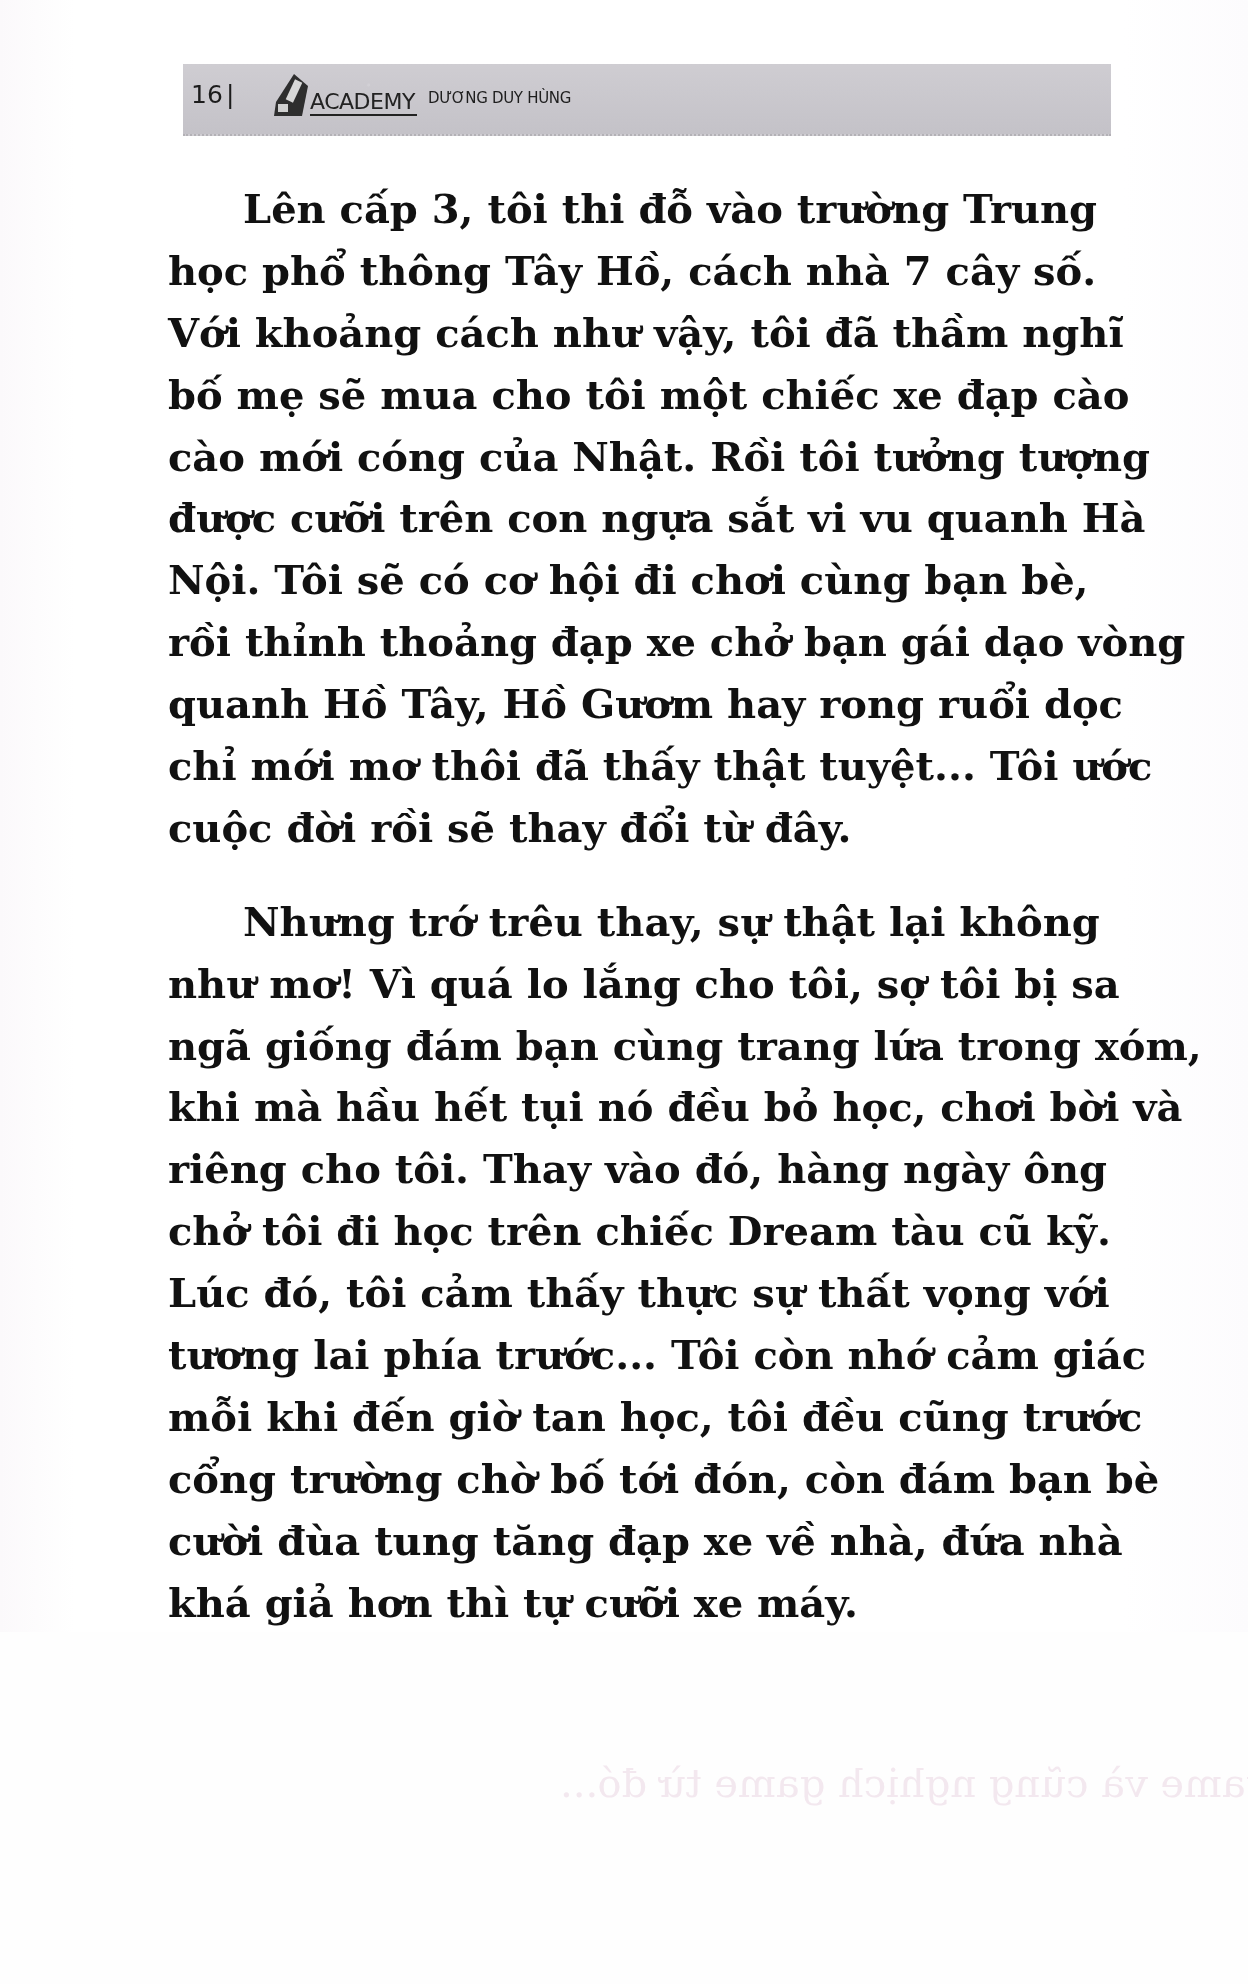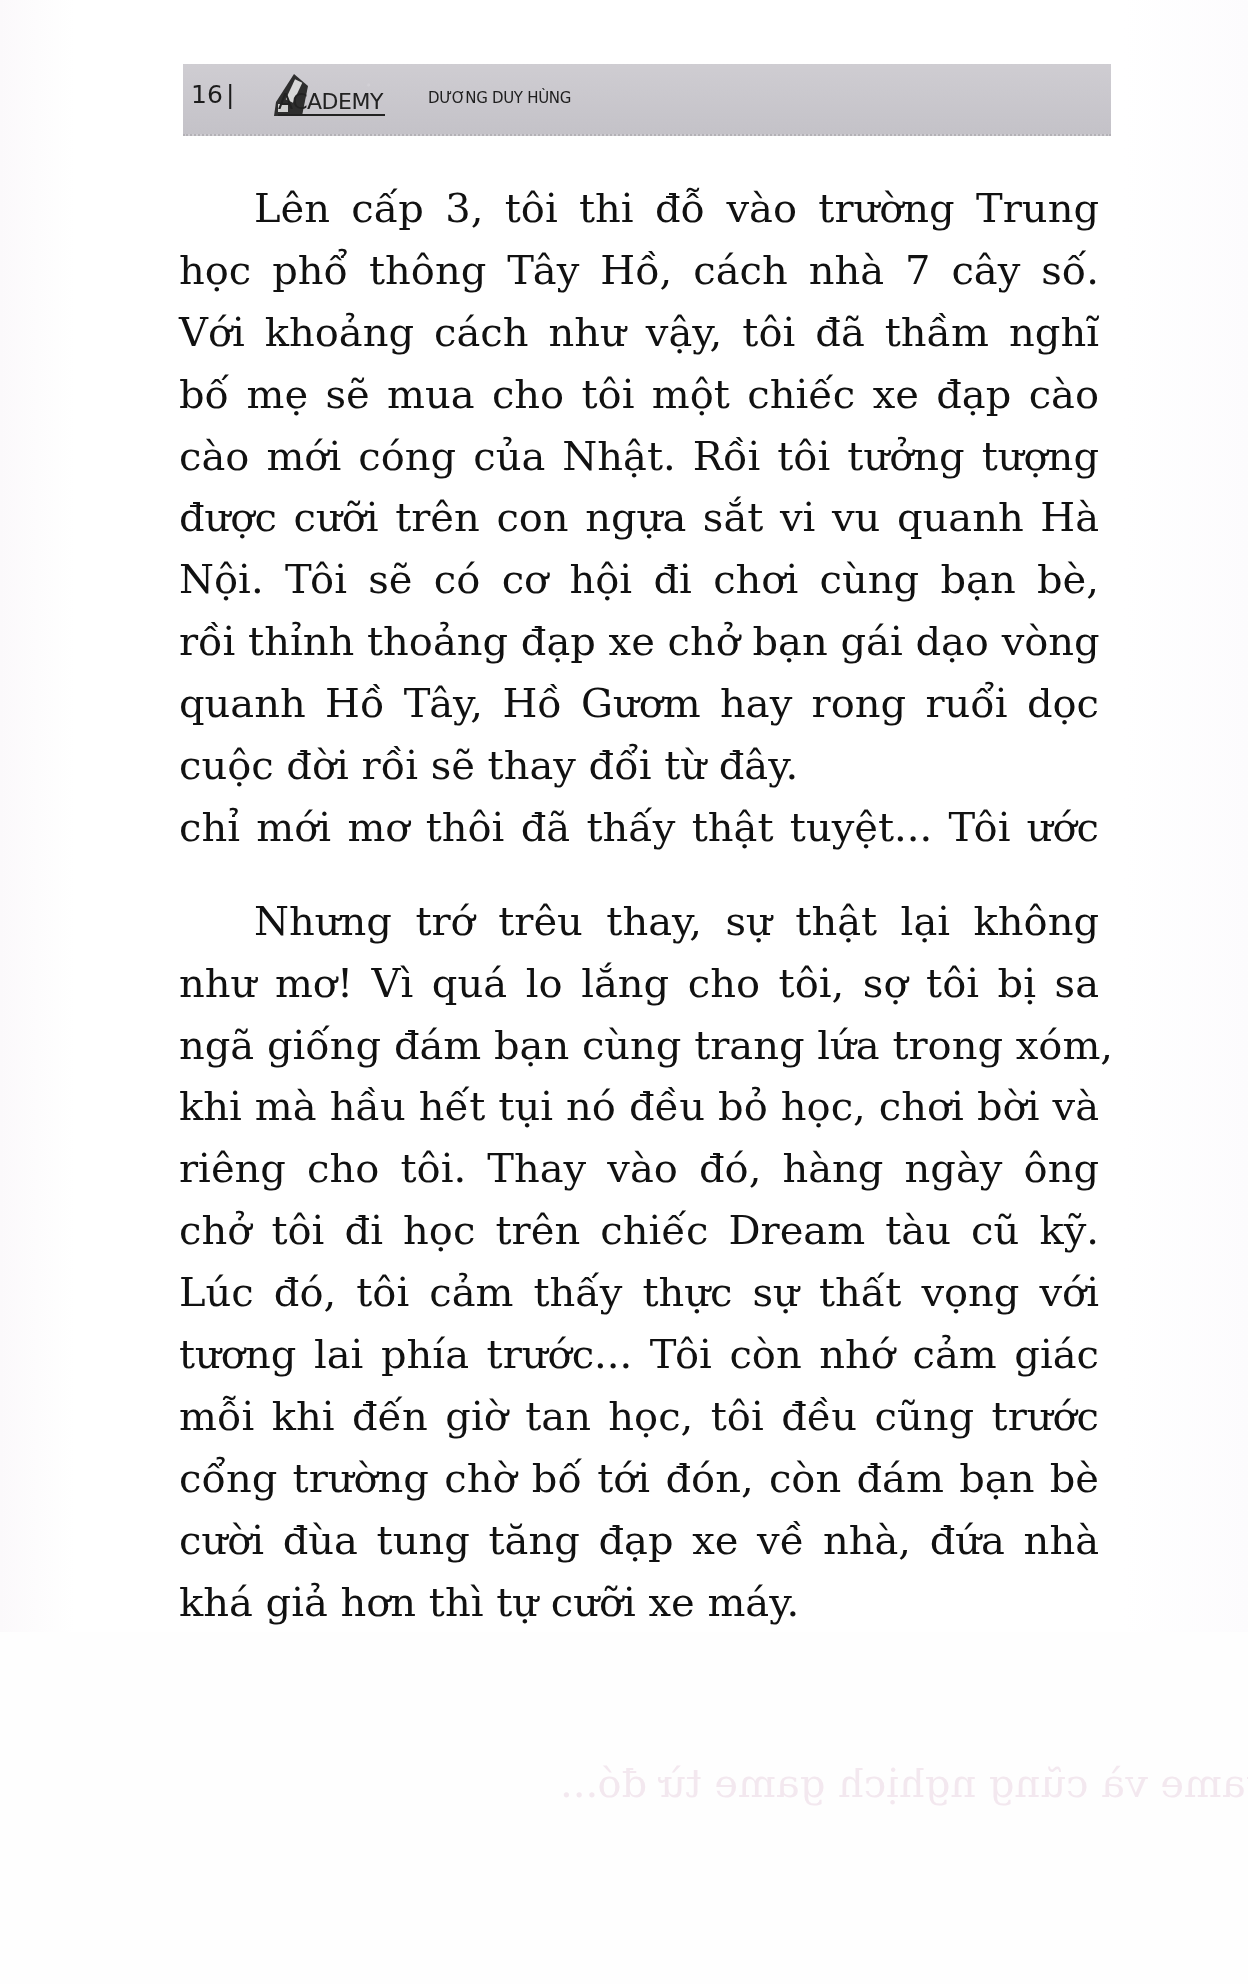--- a/index.html
+++ b/index.html
@@ -59,49 +59,50 @@
     }
     .logo-mark {
       position: absolute;
       left: 0;
       top: 0;
       width: 40px;
       height: 46px;
     }
     .logo-text {
       position: absolute;
-      left: 6px;
+      left: 38px;
       top: 18px;
       font-family: "DejaVu Sans", sans-serif;
       font-size: 22px;
       color: #222;
       letter-spacing: -0.5px;
       border-bottom: 2px solid #222;
       line-height: 24px;
       padding-right: 2px;
     }
     .author {
       position: absolute;
       left: 428px;
       top: 89px;
       font-family: "DejaVu Sans", sans-serif;
       font-size: 15px;
       color: #1e1e1e;
       letter-spacing: -0.3px;
     }
     .body-text {
       position: absolute;
-      left: 179px;
+      left: 168px;
       top: 178px;
       width: 920px;
       font-family: "DejaVu Serif", serif;
       font-size: 40px;
       line-height: 61.9px;
       color: #111111;
       text-align: justify;
+      font-weight: bold;
     }
     .para {
       margin: 0;
       text-indent: 75px;
     }
     .para + .para {
       margin-top: 32px;
     }
     .line {
       display: block;
@@ -152,22 +153,22 @@
     <div class="para">
       <span class="line first">Lên cấp 3, tôi thi đỗ vào trường Trung</span>
       <span class="line">học phổ thông Tây Hồ, cách nhà 7 cây số.</span>
       <span class="line">Với khoảng cách như vậy, tôi đã thầm nghĩ</span>
       <span class="line">bố mẹ sẽ mua cho tôi một chiếc xe đạp cào</span>
       <span class="line">cào mới cóng của Nhật. Rồi tôi tưởng tượng</span>
       <span class="line">được cưỡi trên con ngựa sắt vi vu quanh Hà</span>
       <span class="line">Nội. Tôi sẽ có cơ hội đi chơi cùng bạn bè,</span>
       <span class="line">rồi thỉnh thoảng đạp xe chở bạn gái dạo vòng</span>
       <span class="line">quanh Hồ Tây, Hồ Gươm hay rong ruổi dọc</span>
+      <span class="line">chỉ mới mơ thôi đã thấy thật tuyệt... Tôi ước</span>
       <span class="line last">cuộc đời rồi sẽ thay đổi từ đây.</span>
-      <span class="line">chỉ mới mơ thôi đã thấy thật tuyệt... Tôi ước</span>
     </div>
     <div class="para">
       <span class="line first">Nhưng trớ trêu thay, sự thật lại không</span>
       <span class="line">như mơ! Vì quá lo lắng cho tôi, sợ tôi bị sa</span>
       <span class="line">ngã giống đám bạn cùng trang lứa trong xóm,</span>
       <span class="line">khi mà hầu hết tụi nó đều bỏ học, chơi bời và</span>
       <span class="line">riêng cho tôi. Thay vào đó, hàng ngày ông</span>
       <span class="line">chở tôi đi học trên chiếc Dream tàu cũ kỹ.</span>
       <span class="line">Lúc đó, tôi cảm thấy thực sự thất vọng với</span>
       <span class="line">tương lai phía trước... Tôi còn nhớ cảm giác</span>

